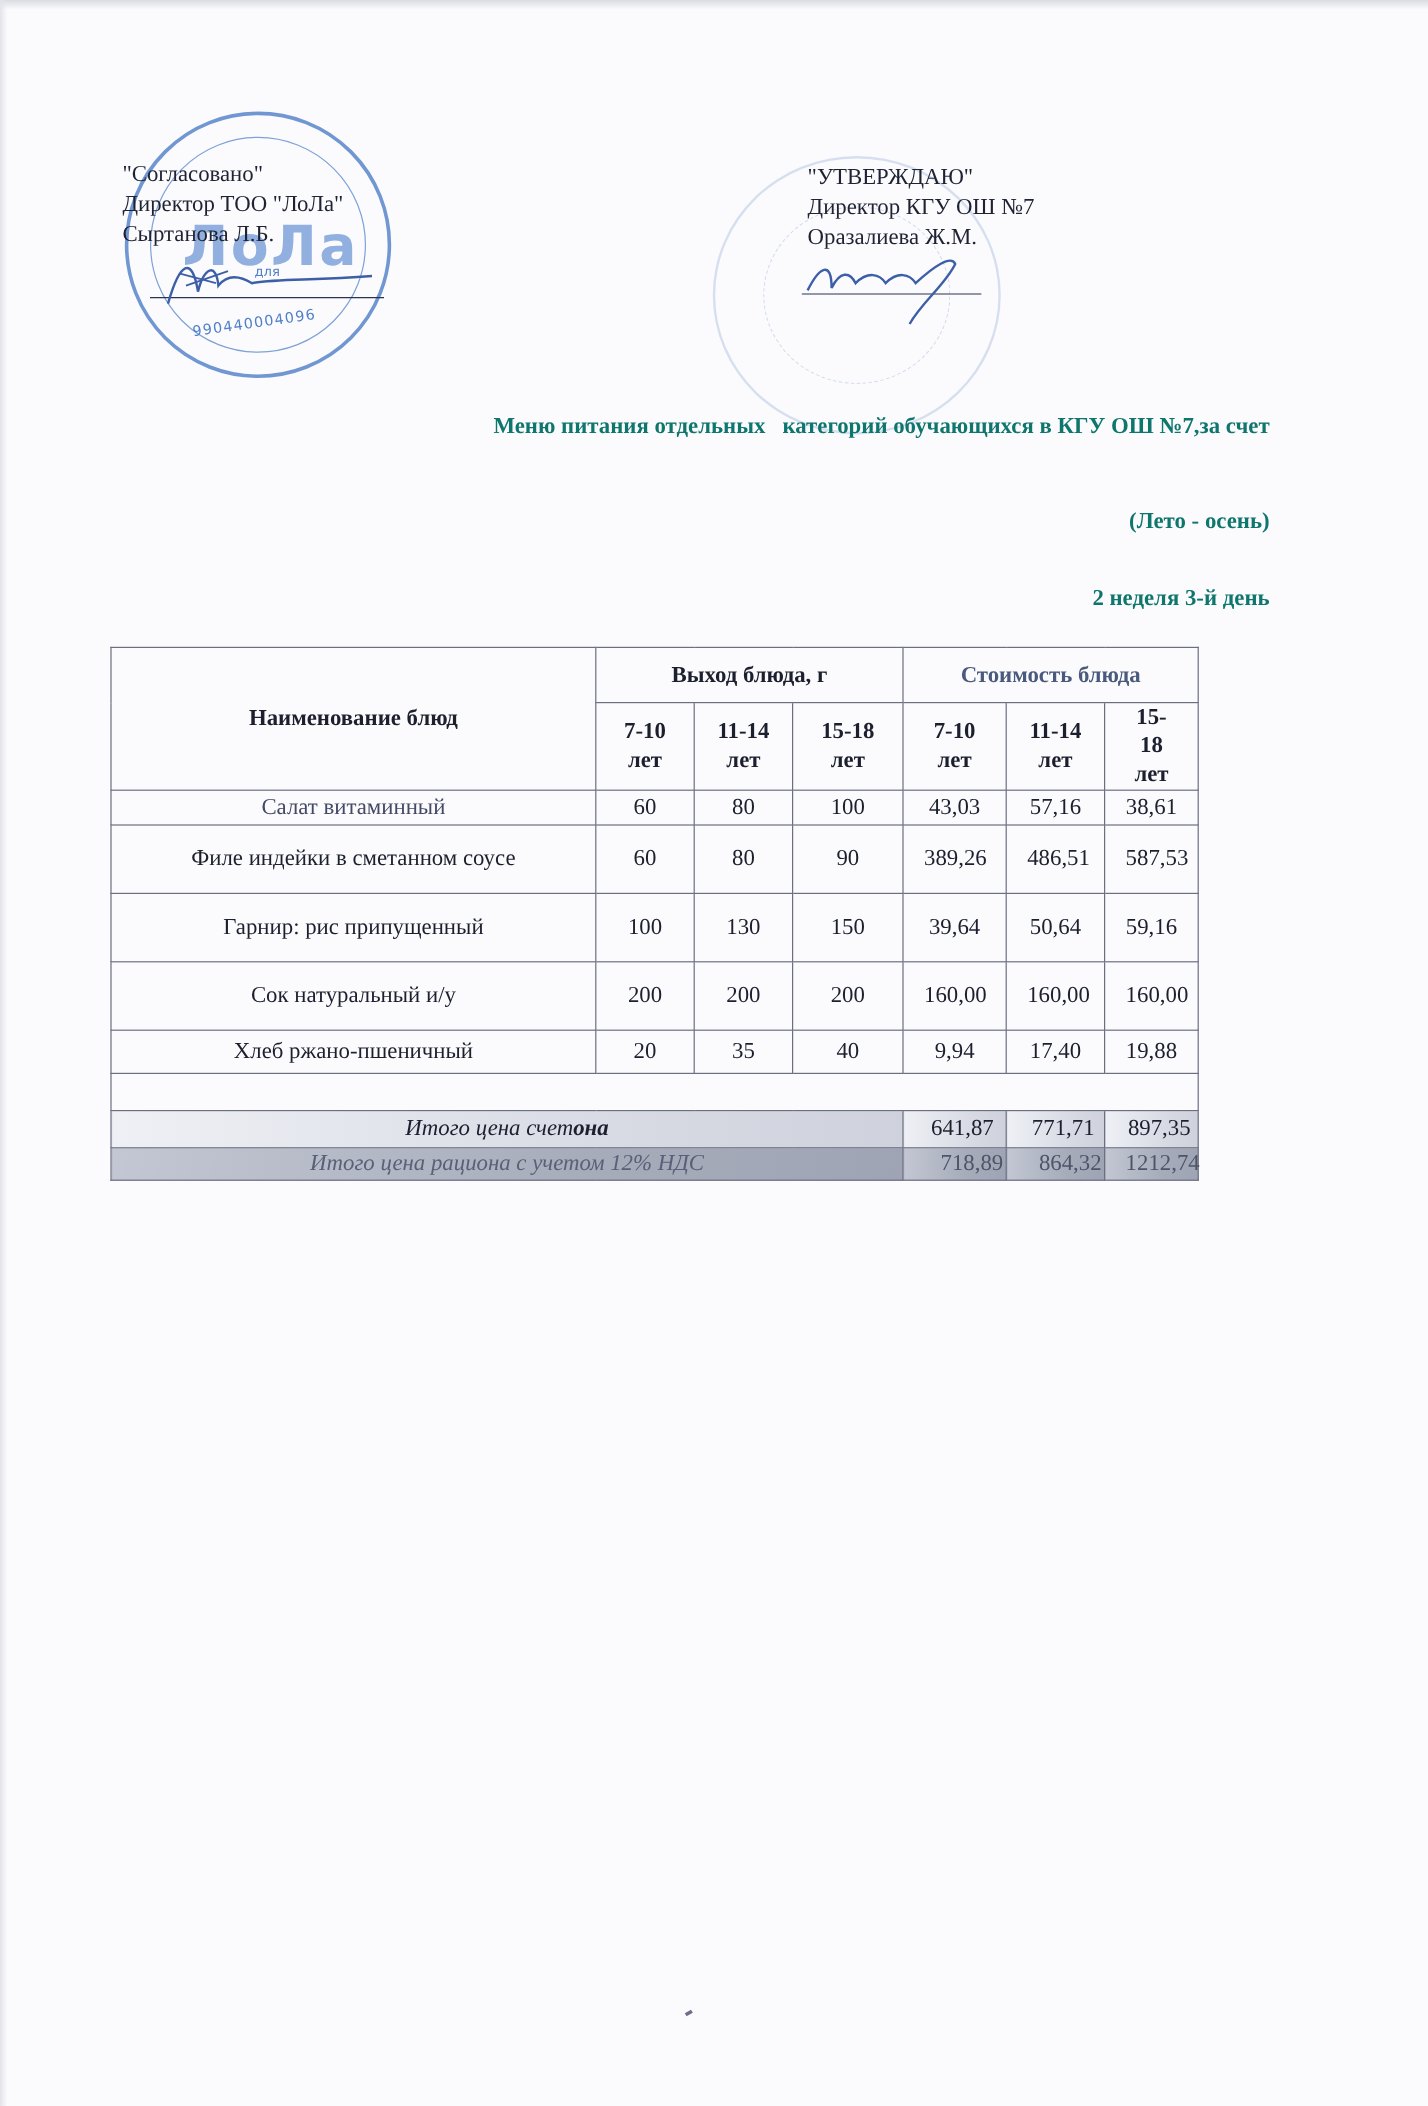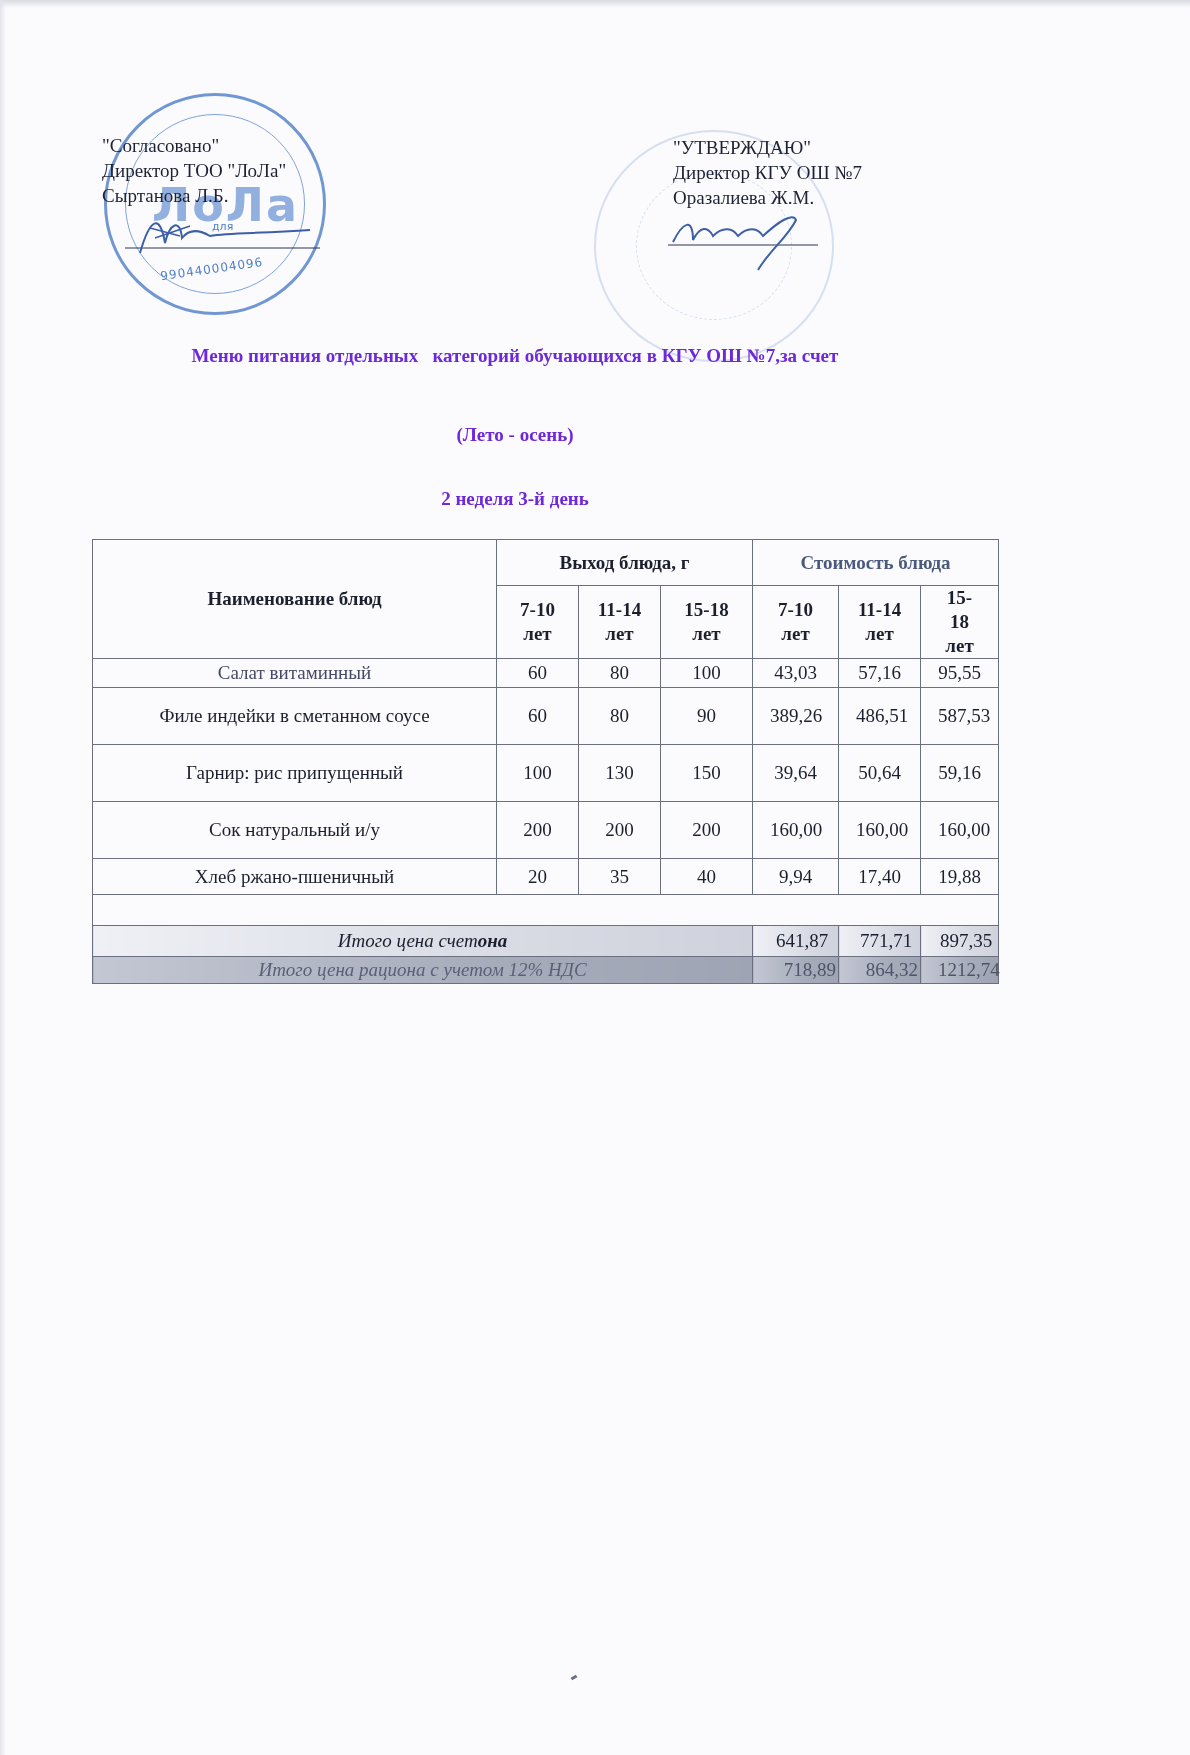--- a/index.html
+++ b/index.html
@@ -53,21 +53,21 @@
   .signature-left { left: 120px; top: 208px; width: 200px; height: 50px; }
   .signature-right { left: 668px; top: 212px; width: 150px; height: 60px; }
 
   
   .approval { position: absolute; font-size: 19px; line-height: 25px; color: #1e2233; }
   .approval-left { left: 102px; top: 133px; }
   .approval-right { left: 673px; top: 135px; }
   .approval div { white-space: nowrap; }
 
   
-  .title-block { position: absolute; left: 0; width: 1030px; text-align: center; font-weight: bold; font-size: 19px; color: #6d28d9; }
+  .title-block { position: absolute; left: 0; width: 1030px; text-align: right; font-weight: bold; font-size: 19px; color: #0f766e; padding-left: 28px; }
   .title-main { top: 343px; line-height: 25px; }
   .title-season { top: 424px; }
   .title-day { top: 488px; }
 
   
   table.menu {
     position: absolute; left: 92px; top: 539px; width: 906px;
     border-collapse: collapse; table-layout: fixed;
     font-size: 19px; color: #1c1f2e;
   }
@@ -166,21 +166,21 @@
     <th>15-18 лет</th>
   </tr>
 
   <tr class="row-1">
     <td class="dish dish-faded">Салат витаминный</td>
     <td>60</td>
     <td>80</td>
     <td>100</td>
     <td>43,03</td>
     <td>57,16</td>
-    <td>95,55</td>
+    <td>38,61</td>
   </tr>
   <tr class="row-tall">
     <td class="dish">Филе индейки в сметанном соусе</td>
     <td>60</td>
     <td>80</td>
     <td>90</td>
     <td>389,26</td>
     <td>486,51</td>
     <td>587,53</td>
   </tr>

